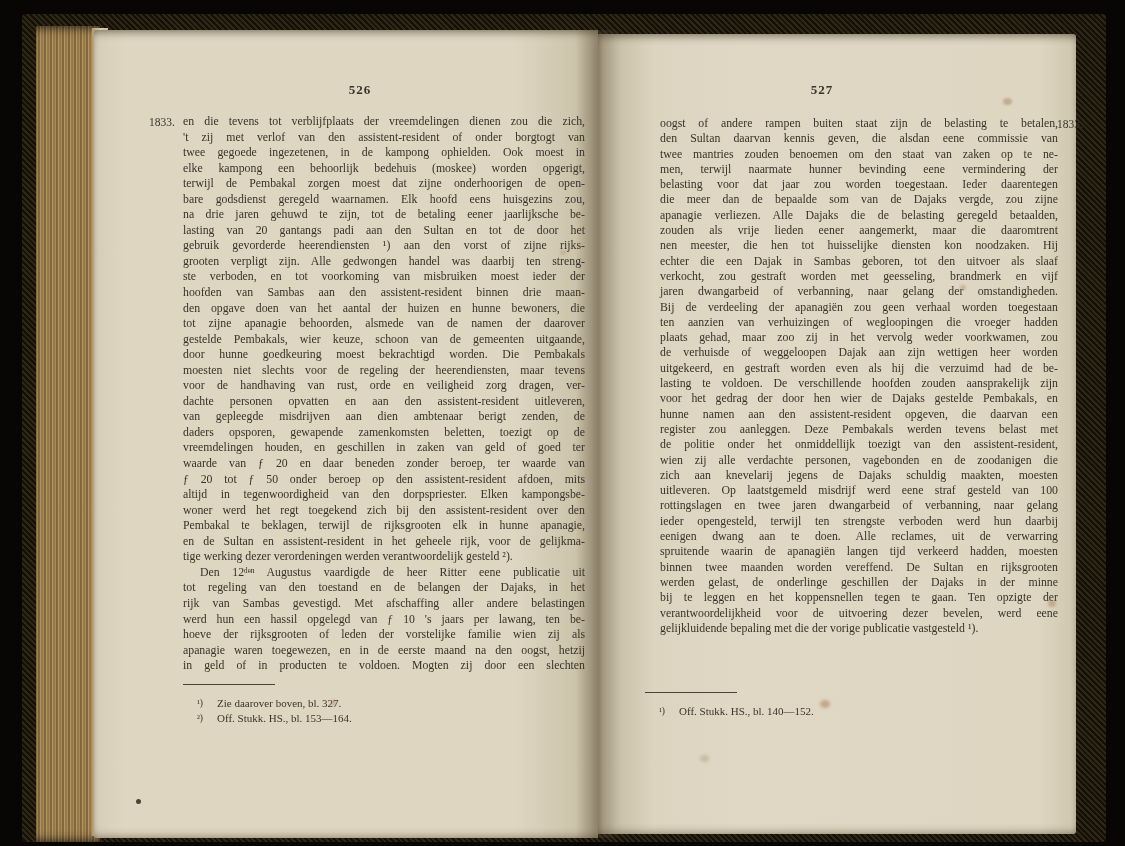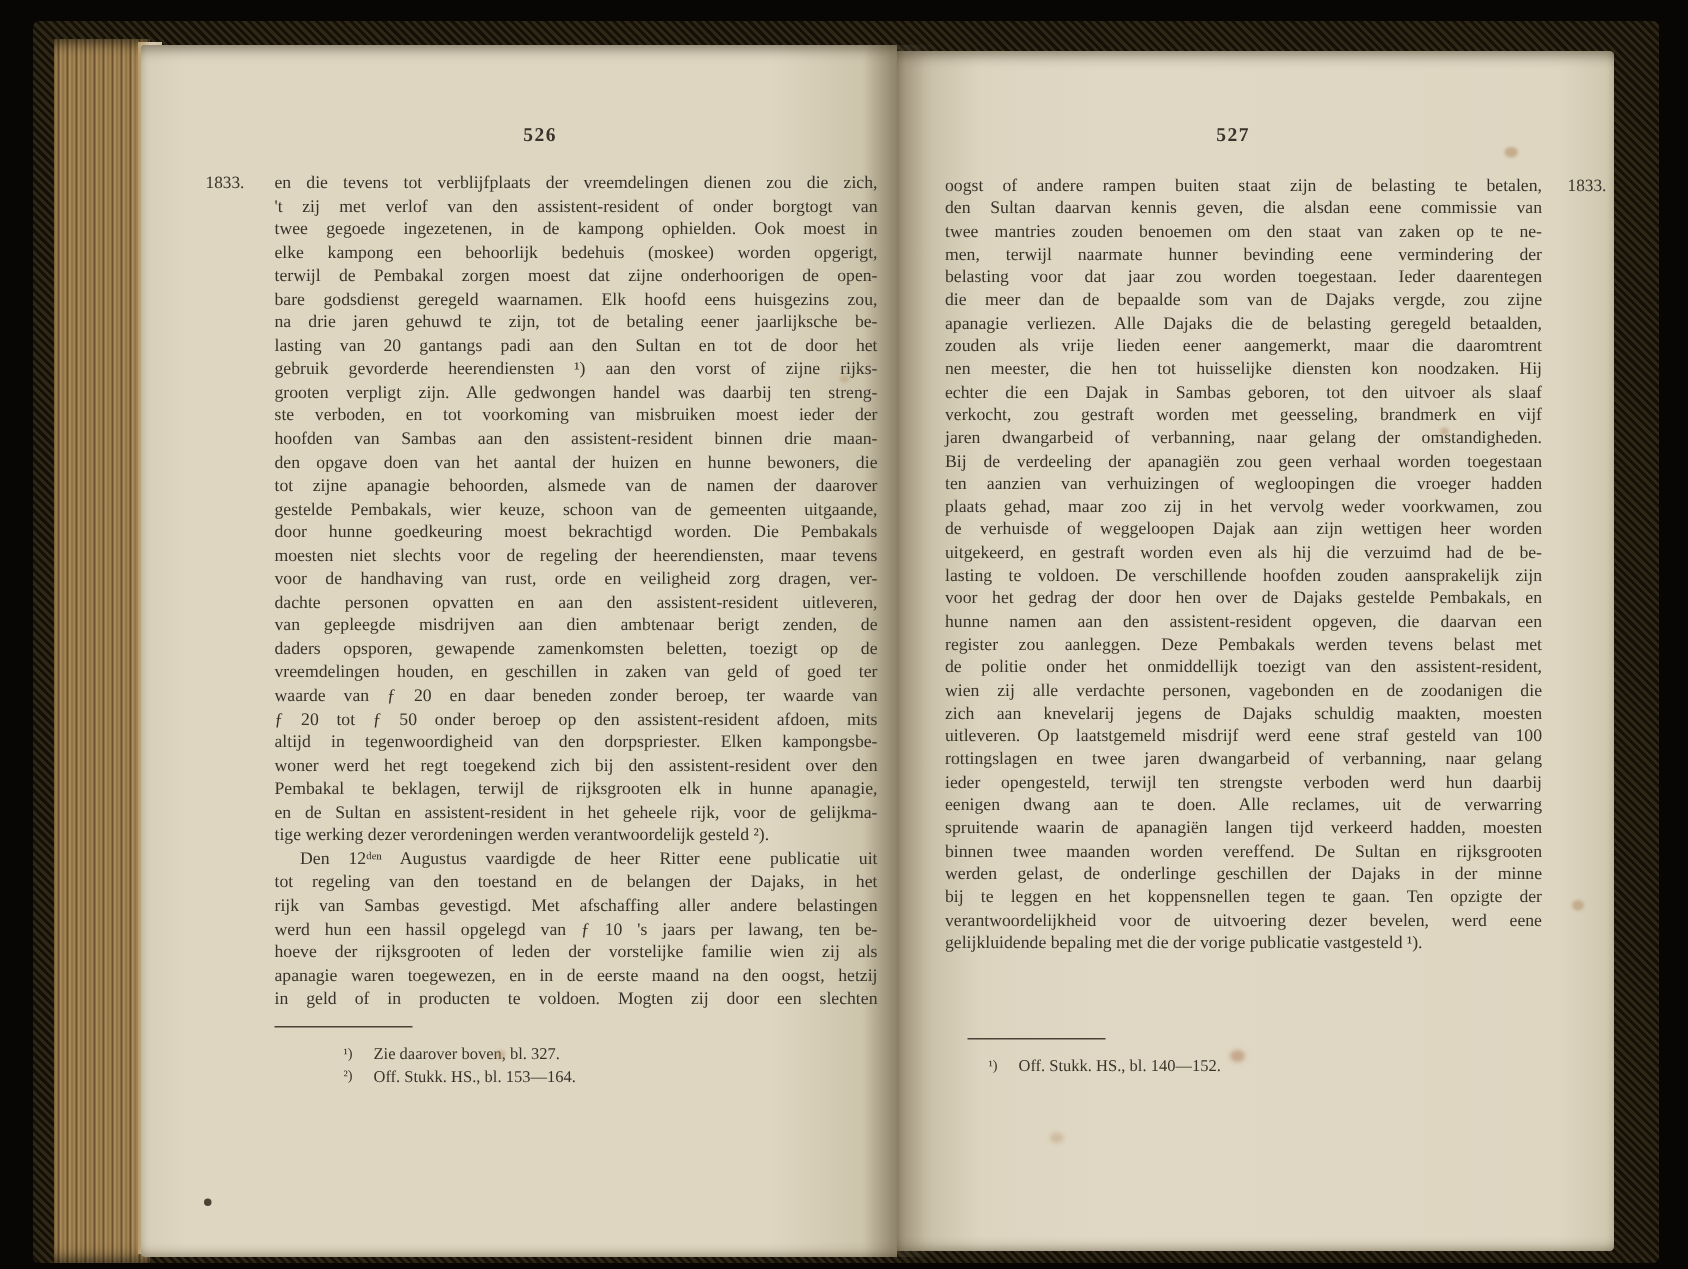--- a/index.html
+++ b/index.html
@@ -31,38 +31,38 @@
          background:linear-gradient(90deg,#ac9f86 0,#c8bfa7 18px,#dcd4bf 55px,#e0d8c4 140px,#ded6c1 92%,#cfc6ae 100%);
          box-shadow:inset 0 7px 9px -5px rgba(40,30,12,.55), inset 0 -5px 8px -4px rgba(60,45,20,.5);}
   .gutter{position:absolute;left:576px;top:30px;width:46px;height:808px;pointer-events:none;
          background:linear-gradient(90deg,rgba(70,58,36,0) 0,rgba(70,58,36,.28) 40%,rgba(110,100,80,.22) 60%,rgba(70,58,36,0) 100%);}
 
   
   .pagenum{position:absolute;font-size:13px;font-weight:700;letter-spacing:1px;text-align:center;color:#3a332b;}
   .page-left .pagenum{left:65px;top:52px;width:402px;}
   .page-right .pagenum{left:25px;top:48px;width:398px;}
 
-  .margin-year{position:absolute;font-size:11.5px;color:#3a332b;}
+  .margin-year{position:absolute;font-size:11.5px;color:#3a332b;margin-left:12px;}
   .page-left .margin-year{left:43px;top:86px;}
   .page-right .margin-year{left:447px;top:84px;}
 
   .text-col{position:absolute;color:#38322a;}
   .page-left .text-col{left:89px;top:84px;width:402px;}
-  .page-right .text-col{left:32px;top:82px;width:398px;}
+  .page-right .text-col{left:62px;top:82px;width:398px;}
   .tline{font-size:11.8px;line-height:15.55px;white-space:normal;
          text-align:justify;text-align-last:justify;}
   .page-right .tline{line-height:15.3px;}
   .tline.indent{text-indent:17px;}
   .tline.pend{text-align-last:left;}
 
   .fn-rule{position:absolute;width:92px;border-top:1.2px solid #4a4237;}
   .page-left .fn-rule{left:89px;top:654px;}
   .page-right .fn-rule{left:47px;top:658px;}
   .footnotes{position:absolute;}
-  .page-left .footnotes{left:103px;top:666px;margin-left:32px;}
+  .page-left .footnotes{left:103px;top:666px;}
   .page-right .footnotes{left:61px;top:670px;}
   .fnline{font-size:11px;line-height:15px;color:#3a332b;}
   .fnmark{display:inline-block;width:20px;font-size:9.5px;vertical-align:1px;}
 
   
   .spot{position:absolute;border-radius:50%;pointer-events:none;}
 </style>
 </head>
 <body>
 
@@ -134,21 +134,21 @@
         <div class="tline">nen meester, die hen tot huisselijke diensten kon noodzaken. Hij</div>
         <div class="tline">echter die een Dajak in Sambas geboren, tot den uitvoer als slaaf</div>
         <div class="tline">verkocht, zou gestraft worden met geesseling, brandmerk en vijf</div>
         <div class="tline">jaren dwangarbeid of verbanning, naar gelang der omstandigheden.</div>
         <div class="tline">Bij de verdeeling der apanagiën zou geen verhaal worden toegestaan</div>
         <div class="tline">ten aanzien van verhuizingen of wegloopingen die vroeger hadden</div>
         <div class="tline">plaats gehad, maar zoo zij in het vervolg weder voorkwamen, zou</div>
         <div class="tline">de verhuisde of weggeloopen Dajak aan zijn wettigen heer worden</div>
         <div class="tline">uitgekeerd, en gestraft worden even als hij die verzuimd had de be-</div>
         <div class="tline">lasting te voldoen. De verschillende hoofden zouden aansprakelijk zijn</div>
-        <div class="tline">voor het gedrag der door hen over de Dajaks gestelde Pembakals, en</div>
+        <div class="tline">voor het gedrag der door hen wier de Dajaks gestelde Pembakals, en</div>
         <div class="tline">hunne namen aan den assistent-resident opgeven, die daarvan een</div>
         <div class="tline">register zou aanleggen. Deze Pembakals werden tevens belast met</div>
         <div class="tline">de politie onder het onmiddellijk toezigt van den assistent-resident,</div>
         <div class="tline">wien zij alle verdachte personen, vagebonden en de zoodanigen die</div>
         <div class="tline">zich aan knevelarij jegens de Dajaks schuldig maakten, moesten</div>
         <div class="tline">uitleveren. Op laatstgemeld misdrijf werd eene straf gesteld van 100</div>
         <div class="tline">rottingslagen en twee jaren dwangarbeid of verbanning, naar gelang</div>
         <div class="tline">ieder opengesteld, terwijl ten strengste verboden werd hun daarbij</div>
         <div class="tline">eenigen dwang aan te doen. Alle reclames, uit de verwarring</div>
         <div class="tline">spruitende waarin de apanagiën langen tijd verkeerd hadden, moesten</div>

